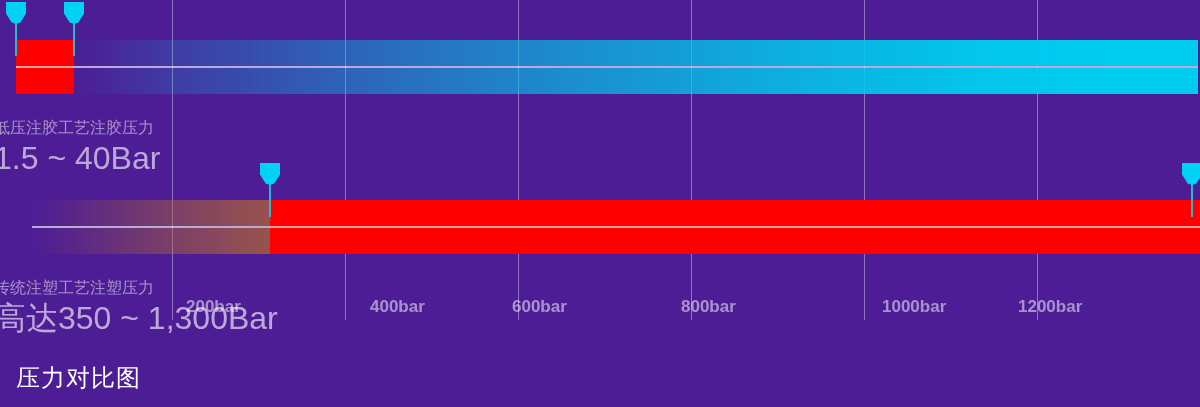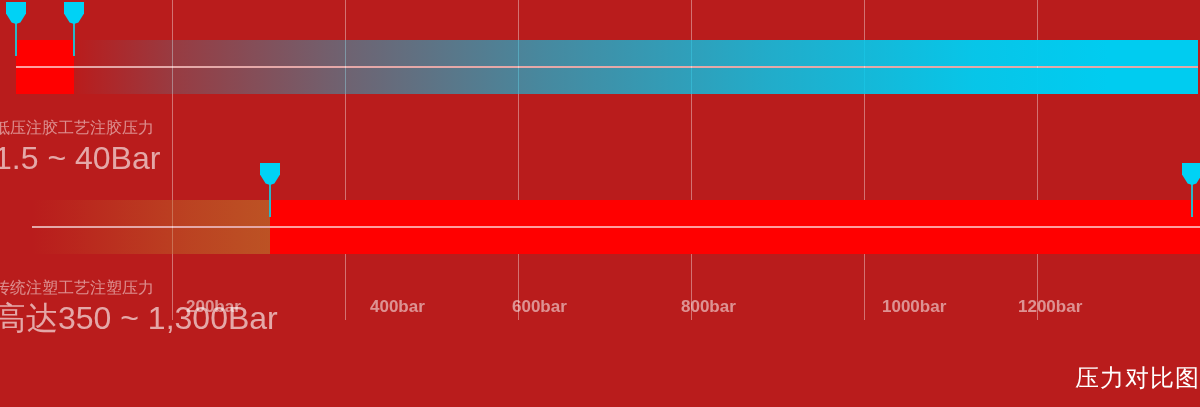--- a/index.html
+++ b/index.html
@@ -5,21 +5,21 @@
 <style>
   html, body {
     margin: 0;
     padding: 0;
     background: #fb7529;
   }
   #stage {
     position: relative;
     width: 1200px;
     height: 407px;
-    background: #b91c1c;
+    background: #4c1d95;
     overflow: hidden;
     font-family: "Liberation Sans", "DejaVu Sans", sans-serif;
     -webkit-font-smoothing: antialiased;
   }
 
   
   .gridline {
     position: absolute;
     top: 0;
     width: 1px;
@@ -169,21 +169,21 @@
 
   #desc-a { left: -6px; top: 118px; }
   #desc-b { left: -6px; top: 278px; }
 
   
   #caption {
     position: absolute;
     left: 16px;
     right: 0;
     top: 362px;
-    text-align: right;
+    text-align: left;
     font-size: 24px;
     line-height: 32px;
     color: #ffffff;
     letter-spacing: 1px;
   }
 </style>
 </head>
 <body>
 
 <div id="stage">

